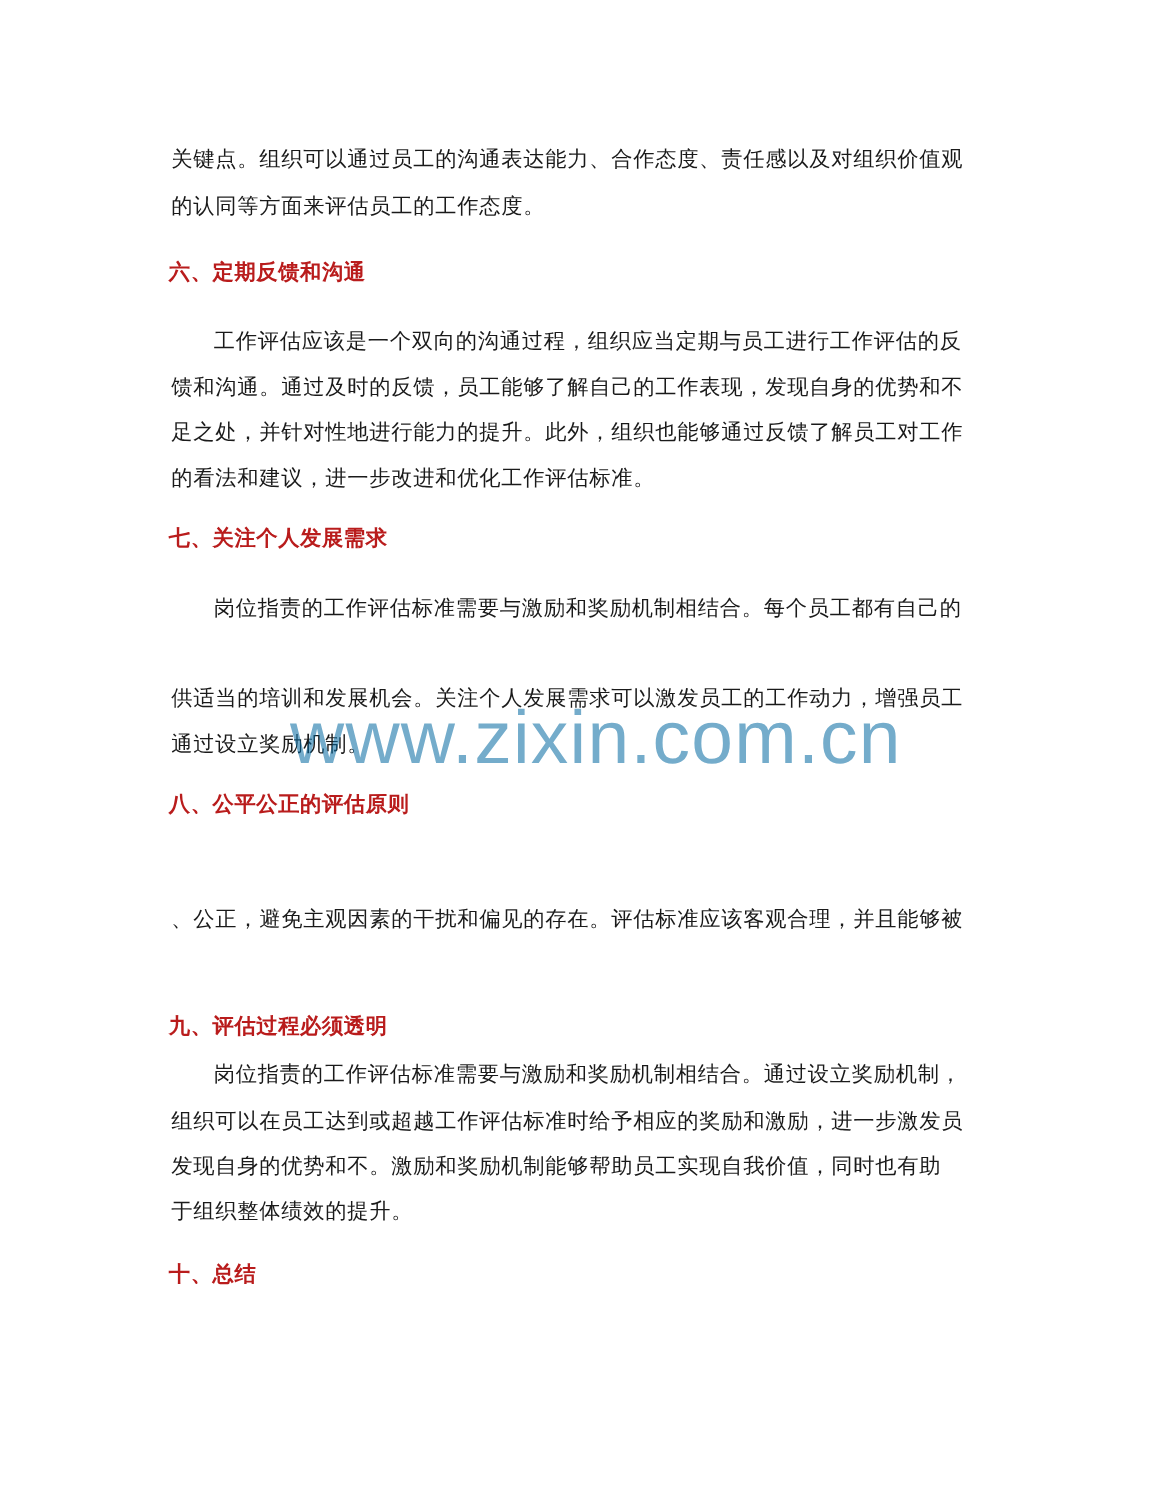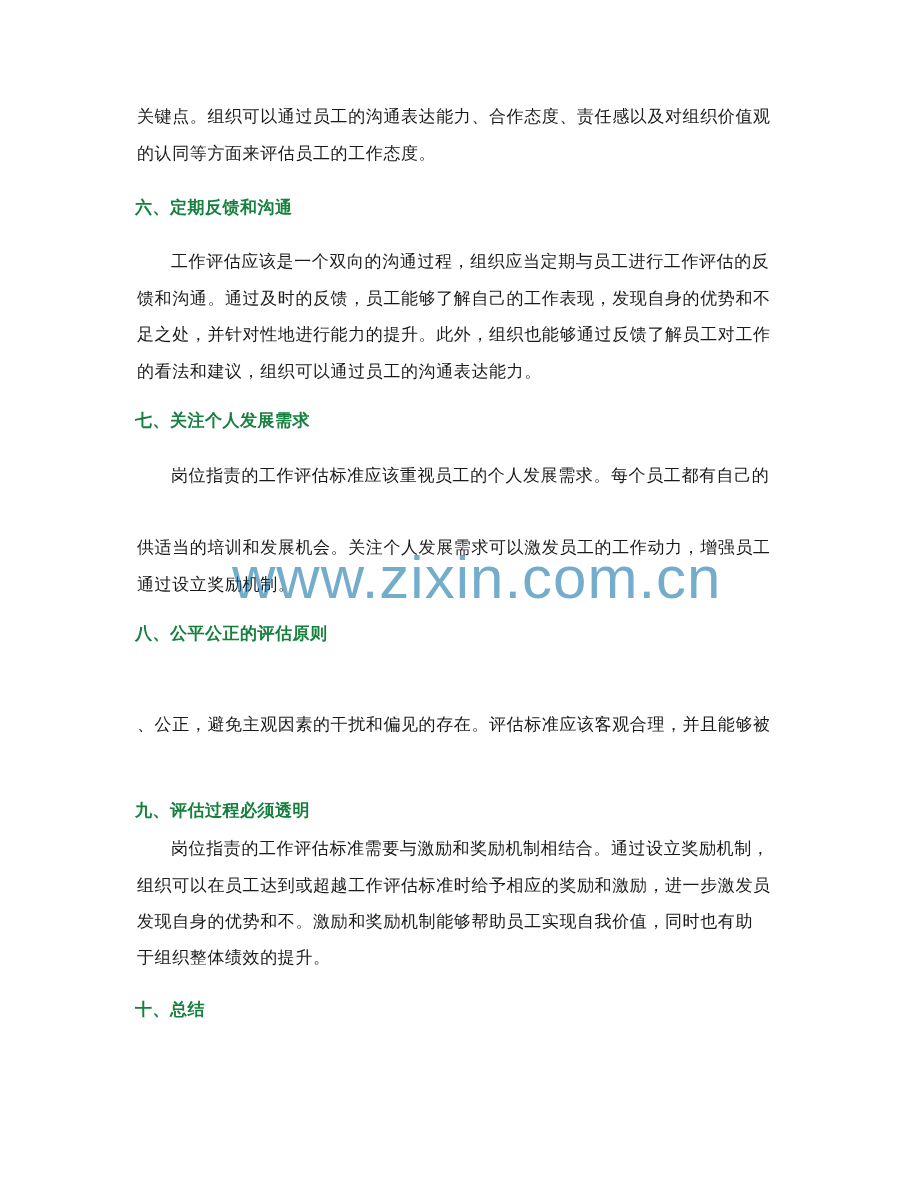--- a/index.html
+++ b/index.html
@@ -1,41 +1,41 @@
 <!DOCTYPE html>
 <html><head>
   <meta charset="utf-8">
   <style>
     html, body { margin: 0; padding: 0; background: #ffffff; }
     body { width: 920px; height: 1191px; position: relative; overflow: hidden;
            font-family: "DejaVu Serif", "Liberation Serif", serif; color: #1a1a1a; }
-    .page { position: absolute; left: 0; top: 0; width: 920px; height: 878px; text-align: right; }
+    .page { position: absolute; left: 0; top: 12px; width: 920px; height: 878px; text-align: right; }
     .line { position: absolute; left: 137px; font-size: 17px; line-height: 20px; white-space: nowrap; letter-spacing: 0.6px; }
     .line.indent { left: 171px; }
-    .heading { position: absolute; left: 135px; font-family: Liberation Serif, serif;
-               font-weight: bold; font-size: 17px; line-height: 20px; white-space: nowrap; color: #15803d; letter-spacing: 0.5px; }
+    .heading { position: absolute; left: 135px; font-family: Liberation Mono, monospace;
+               font-weight: bold; font-size: 17px; line-height: 20px; white-space: nowrap; color: #b91c1c; letter-spacing: 0.5px; }
     .watermark { position: absolute; left: 232px; top: 548px; font-family: "Liberation Sans", "DejaVu Sans", sans-serif;
                  font-size: 60px; line-height: 60px; color: #0369a1; opacity: 0.55; letter-spacing: 1px; white-space: nowrap; }
   </style>
 </head>
 <body>
 
 <div class="page">
 
   <div class="line" style="top:106px">关键点。组织可以通过员工的沟通表达能力、合作态度、责任感以及对组织价值观</div>
   <div class="line" style="top:143px">的认同等方面来评估员工的工作态度。</div>
 
   <div class="heading" style="top:198px">六、定期反馈和沟通</div>
   <div class="line" style="top:288px">馈和沟通。通过及时的反馈，员工能够了解自己的工作表现，发现自身的优势和不</div>
   <div class="line indent" style="top:251px">工作评估应该是一个双向的沟通过程，组织应当定期与员工进行工作评估的反</div>
   <div class="line" style="top:324px">足之处，并针对性地进行能力的提升。此外，组织也能够通过反馈了解员工对工作</div>
-  <div class="line" style="top:361px">的看法和建议，组织可以通过员工的沟通表达能力。</div>
+  <div class="line" style="top:361px">的看法和建议，进一步改进和优化工作评估标准。</div>
 
   <div class="heading" style="top:411px">七、关注个人发展需求</div>
-  <div class="line indent" style="top:465px">岗位指责的工作评估标准应该重视员工的个人发展需求。每个员工都有自己的</div>
+  <div class="line indent" style="top:465px">岗位指责的工作评估标准需要与激励和奖励机制相结合。每个员工都有自己的</div>
   <div class="line" style="top:537px">供适当的培训和发展机会。关注个人发展需求可以激发员工的工作动力，增强员工</div>
   <div class="line" style="top:574px">通过设立奖励机制。</div>
 
   <div class="heading" style="top:624px">八、公平公正的评估原则</div>
   <div class="line" style="top:714px">、公正，避免主观因素的干扰和偏见的存在。评估标准应该客观合理，并且能够被</div>
 
   <div class="heading" style="top:801px">九、评估过程必须透明</div>
   <div class="line indent" style="top:838px">岗位指责的工作评估标准需要与激励和奖励机制相结合。通过设立奖励机制，</div>
   <div class="line" style="top:875px">组织可以在员工达到或超越工作评估标准时给予相应的奖励和激励，进一步激发员</div>
   <div class="line" style="top:911px">发现自身的优势和不。激励和奖励机制能够帮助员工实现自我价值，同时也有助</div>

